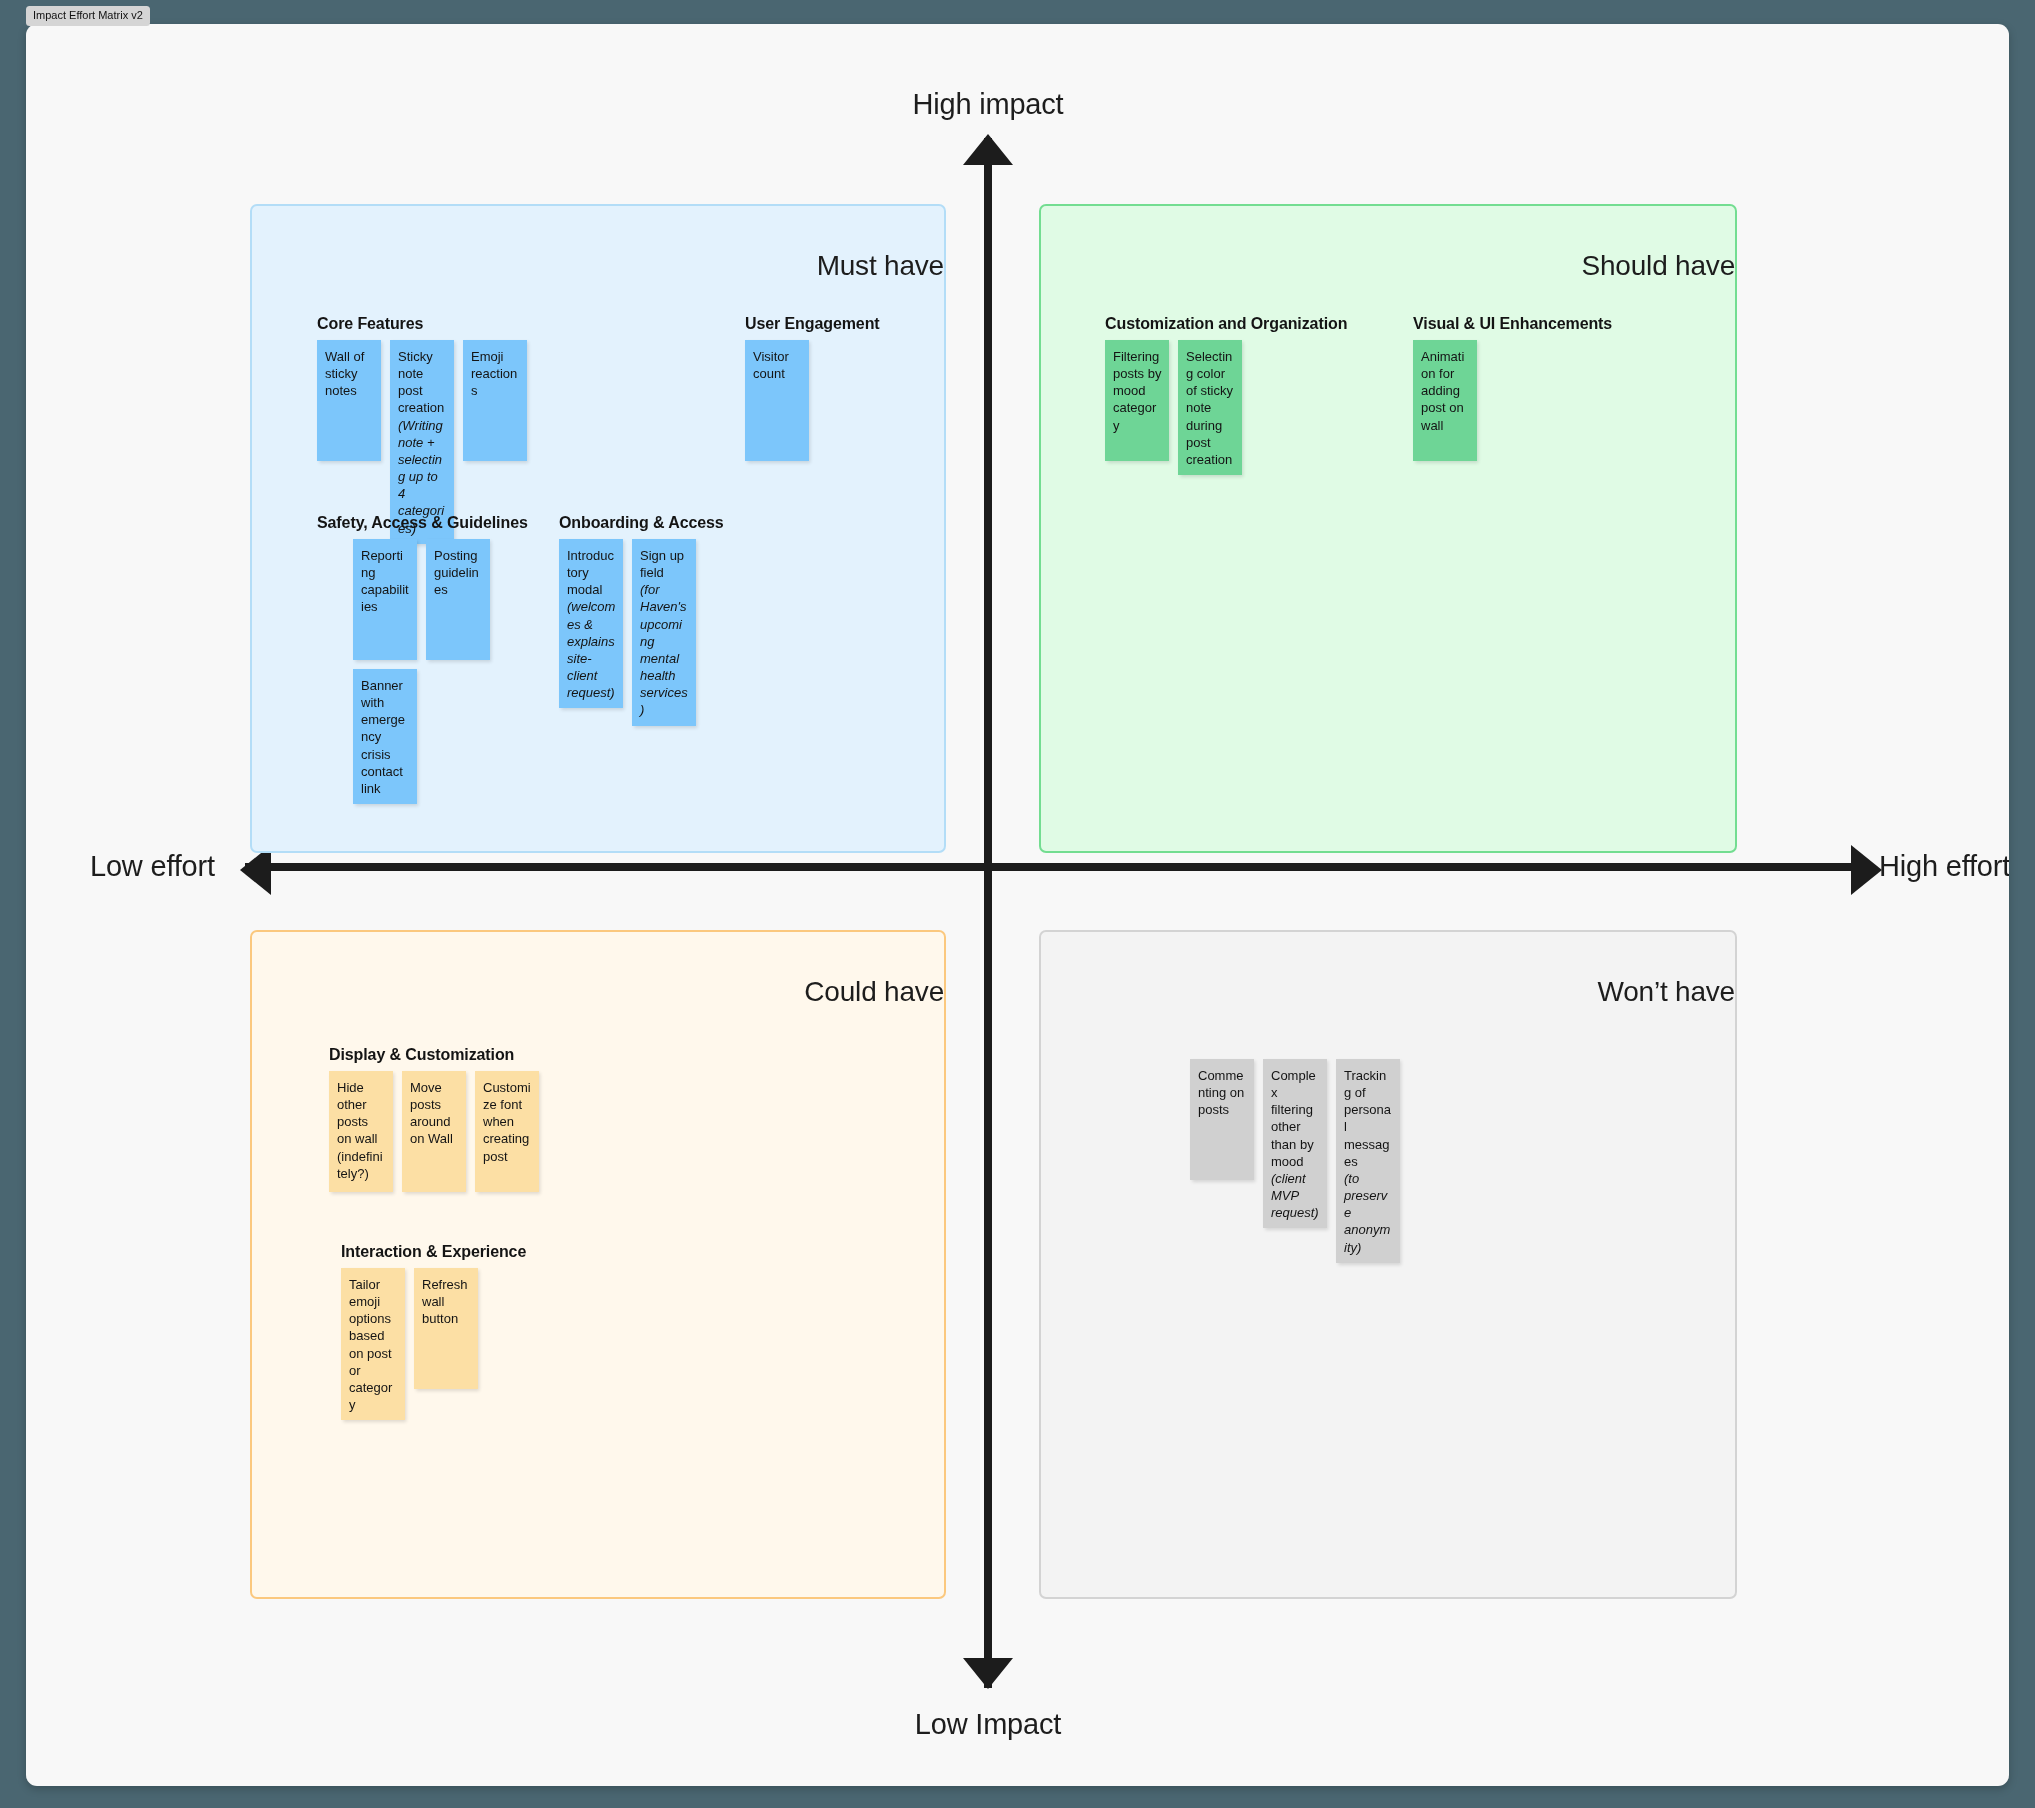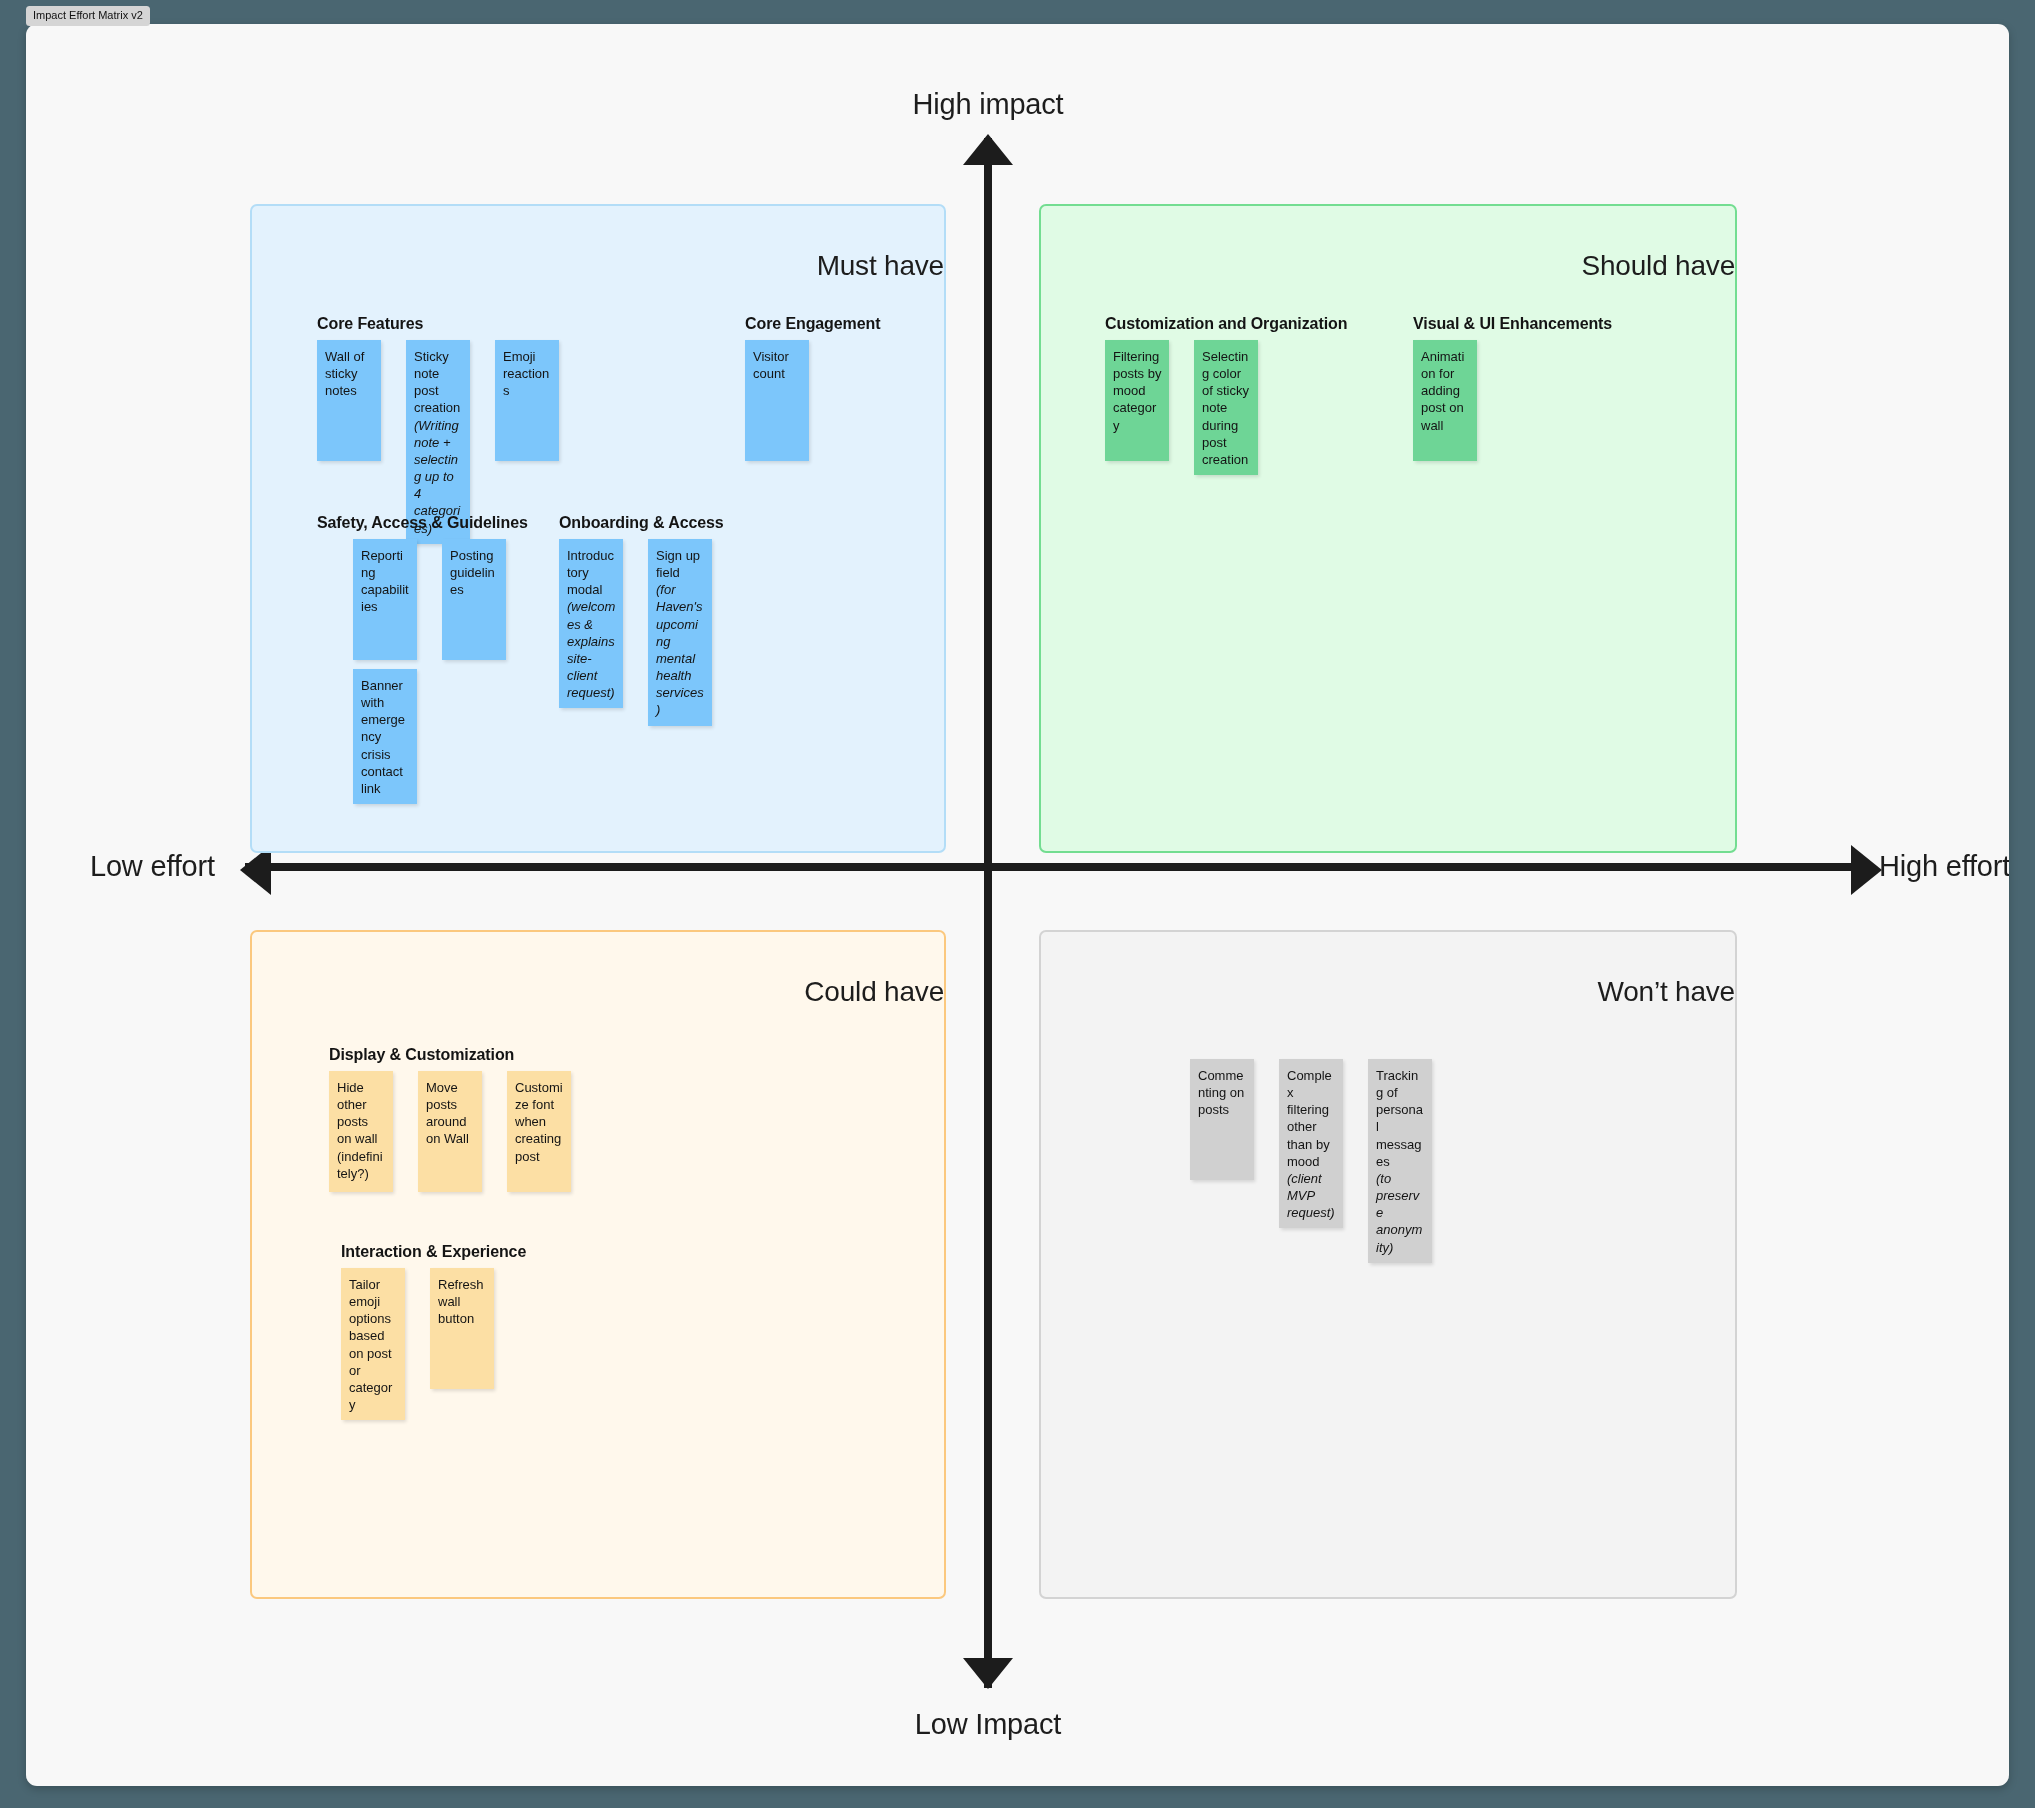--- a/index.html
+++ b/index.html
@@ -107,21 +107,21 @@
     position: absolute;
   }
   .group-label {
     font-size: 16px;
     font-weight: bold;
     color: #141414;
     letter-spacing: -0.1px;
     white-space: nowrap;
     margin-bottom: 7px;
   }
-  .notes-row { display: flex; align-items: flex-start; gap: 25px; }
+  .notes-row { display: flex; align-items: flex-start; gap: 9px; }
   .notes-wrap { display: flex; flex-direction: column; gap: 9px; padding-left: 36px; }
 
   
   .note {
     width: 64px;
     min-height: 121px;
     padding: 8px 7px 7px 8px;
     font-size: 13px;
     line-height: 1.32;
     color: #141414;
@@ -182,21 +182,21 @@
             <span>Sticky note post creation</span>
             <span class="sub">(Writing note + selecting up to 4 categories)</span>
           </div>
           <div class="note blue">
             <span>Emoji reactions</span>
           </div>
         </div>
       </div>
 
       <div class="group" id="must-g2">
-        <div class="group-label">Core Engagement</div>
+        <div class="group-label">User Engagement</div>
         <div class="notes-row">
           <div class="note blue">
             <span>Visitor count</span>
           </div>
         </div>
       </div>
 
       <div class="group" id="must-g3">
         <div class="group-label">Safety, Access &amp; Guidelines</div>
         <div class="notes-wrap">

